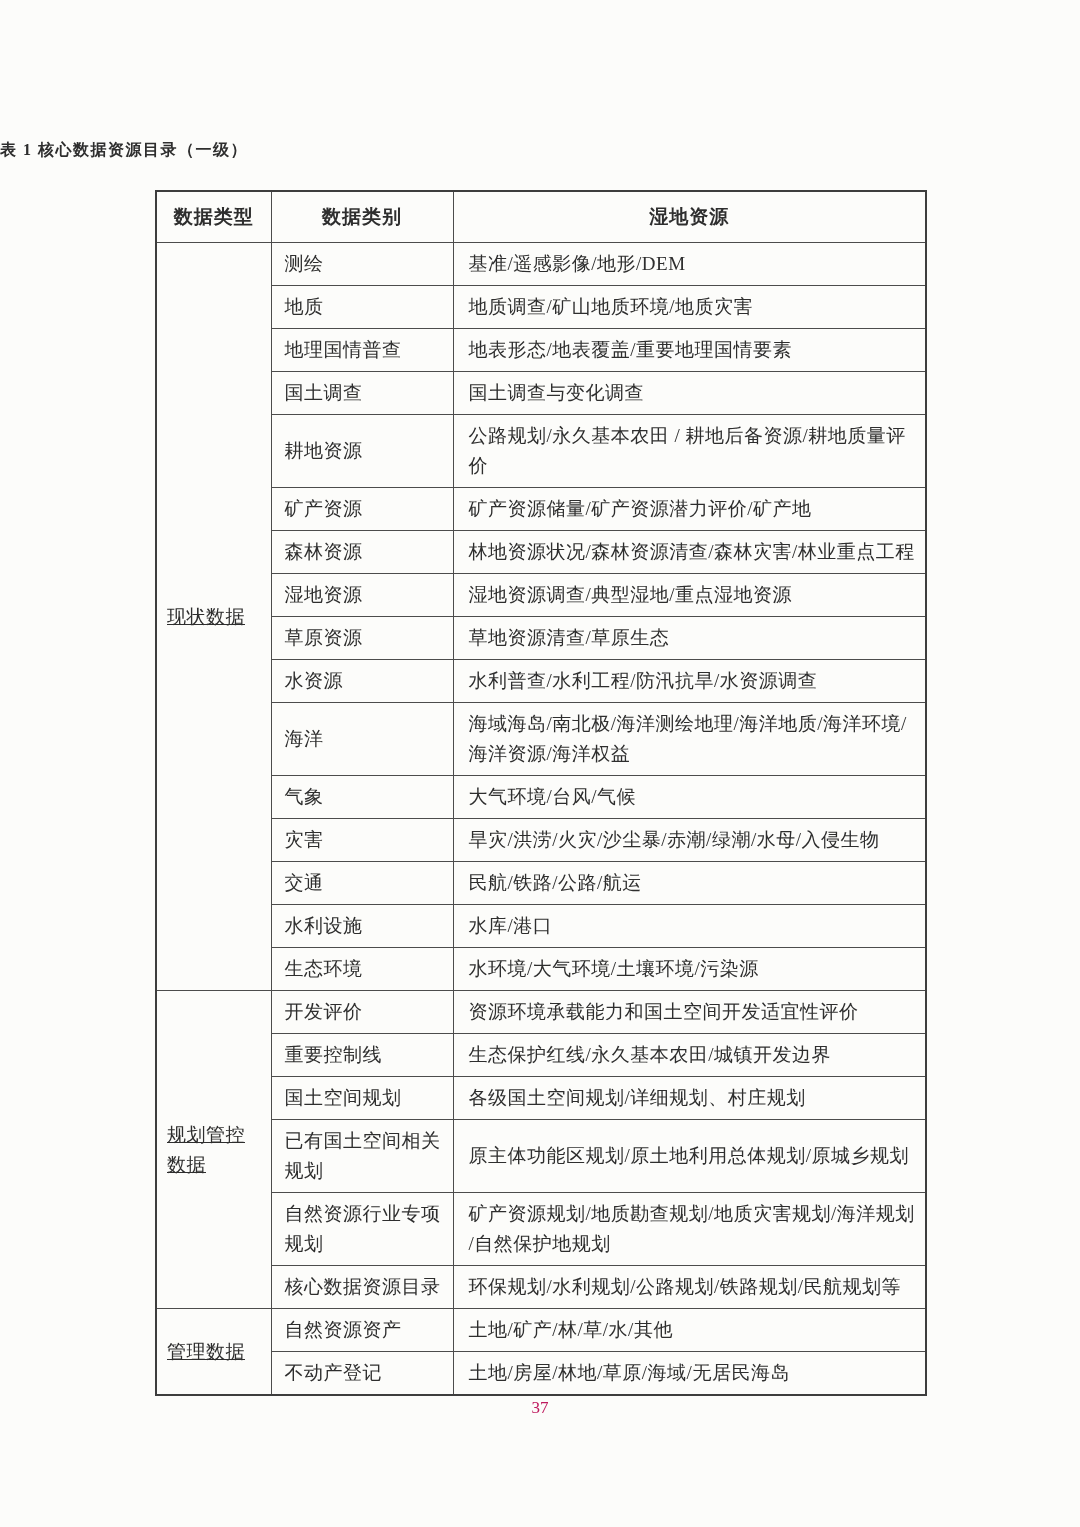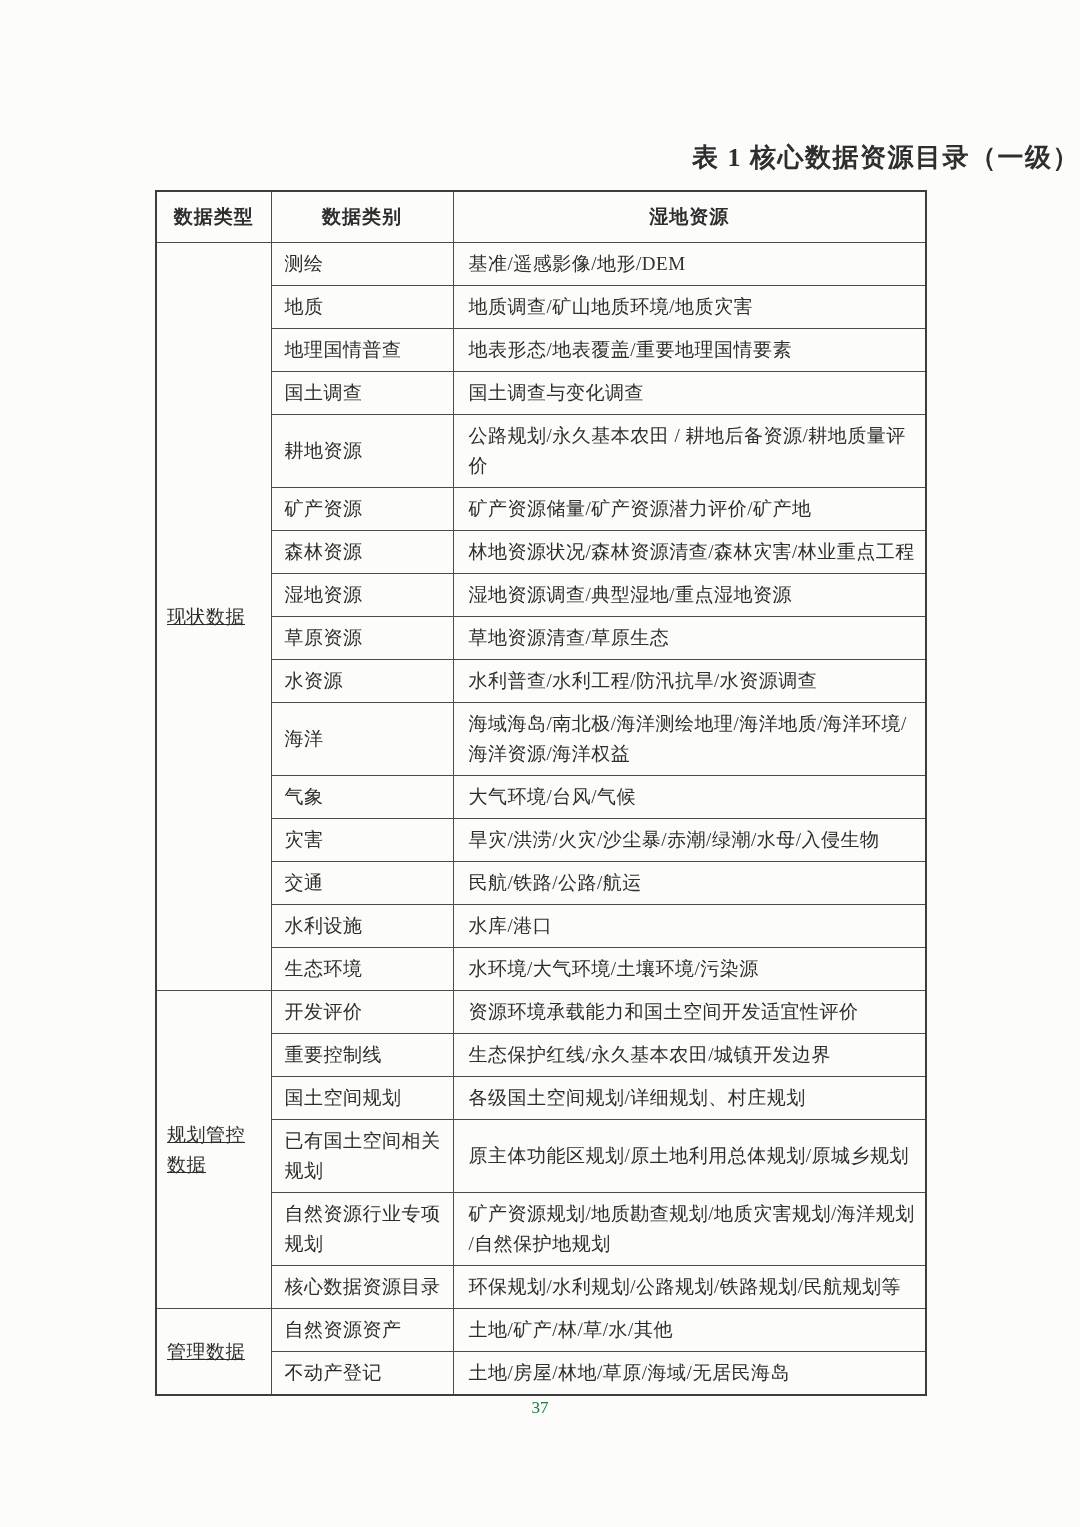--- a/index.html
+++ b/index.html
@@ -6,22 +6,22 @@
   body{
     width:1080px;height:1527px;
     background:#fcfcfa;
     font-family:"Liberation Serif","DejaVu Serif",serif;
     color:#2e2e2e;
     position:relative;
   }
   .doc-title{
     position:absolute;
     top:140px;left:0;width:100%;
-    text-align:right;
-    font-size:26px;
+    text-align:left;
+    font-size:16px;
     font-weight:bold;
     letter-spacing:1.5px;
   }
   table.catalog{
     position:absolute;
     left:155px;top:190px;
     width:770px;
     border-collapse:collapse;
     table-layout:fixed;
     border:2px solid #3d3d3d;
@@ -43,21 +43,21 @@
   .col-cat-w{width:182px;}
   .col-content-w{width:473px;}
   td.col-type{padding-left:10px;padding-right:4px;text-decoration:underline;}
   td.col-cat{padding-left:13px;padding-right:6px;}
   td.col-content{padding-left:15px;padding-right:8px;margin-left:12px;}
   .page-number{
     position:absolute;
     top:1398px;left:0;width:100%;
     text-align:center;
     font-size:17px;
-    color:#15803d;
+    color:#be185d;
   }
 </style>
 </head>
 <body>
 
 <div class="doc-title">表 1 核心数据资源目录（一级）</div>
 
 <table class="catalog">
   <colgroup>
     <col class="col-type-w">

